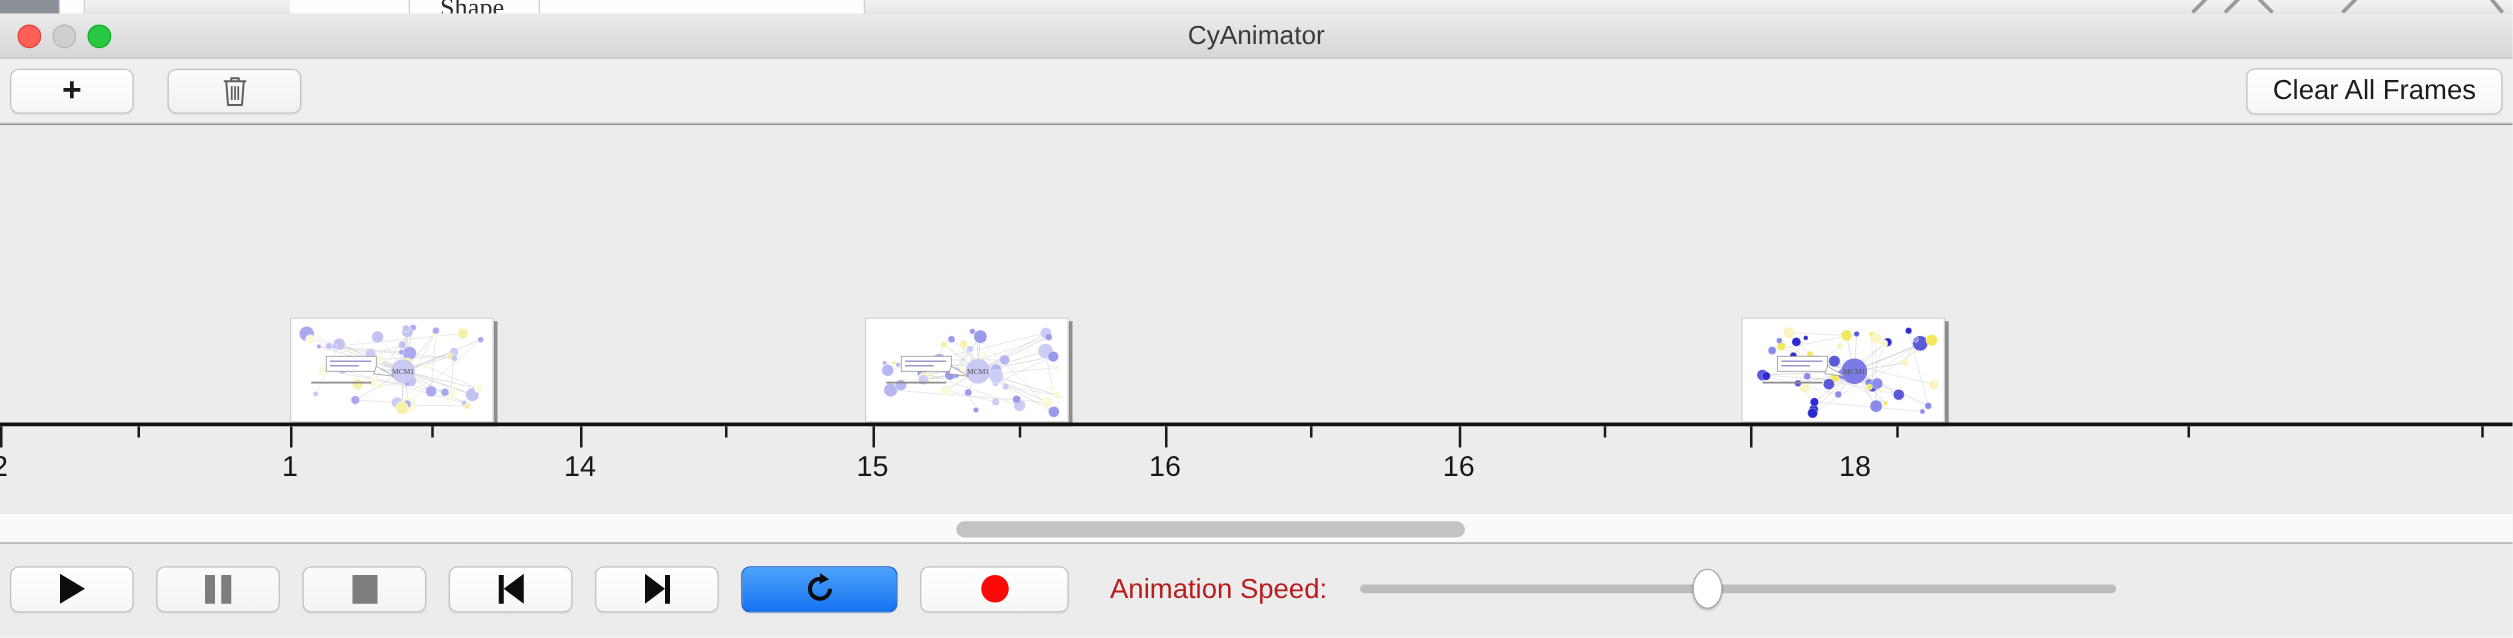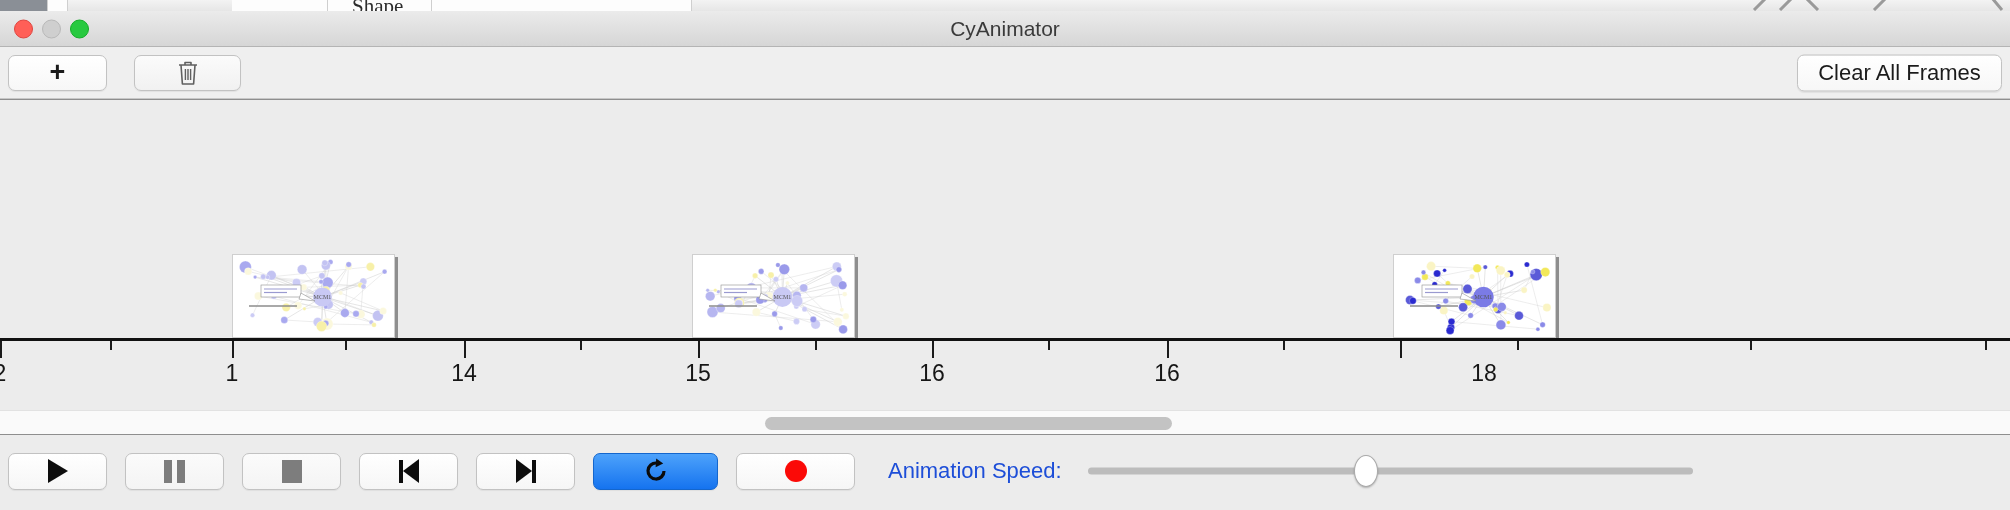--- a/index.html
+++ b/index.html
@@ -115,21 +115,21 @@
     background: linear-gradient(#ffffff, #f6f6f6);
     box-shadow:0 1px 1px rgba(0,0,0,.06);
     display:flex; align-items:center; justify-content:center;
     flex:0 0 auto; cursor:default;
   }
   .cbtn.disabled { background: linear-gradient(#fbfbfb, #f4f4f4); }
   .cbtn.active {
     background: linear-gradient(#4da2fb, #1573ef);
     border:1px solid #1466cd;
   }
-  .speed-label { font-size:22px; color:#1d4ed8; white-space:nowrap; }
+  .speed-label { font-size:22px; color:#b91c1c; white-space:nowrap; }
 
   .slider-wrap { position:relative; height:37px; display:flex; align-items:center; }
   .slider-track {
     position:absolute; left:0; right:0; top:50%; transform:translateY(-50%);
     height:7px; border-radius:4px; background:#bcbcbc;
   }
   .slider-thumb {
     position:absolute; top:50%; transform:translate(-50%,-50%);
     width:24px; height:32px; border-radius:50%;
     background:#fff; border:1px solid #a9a9a9;

